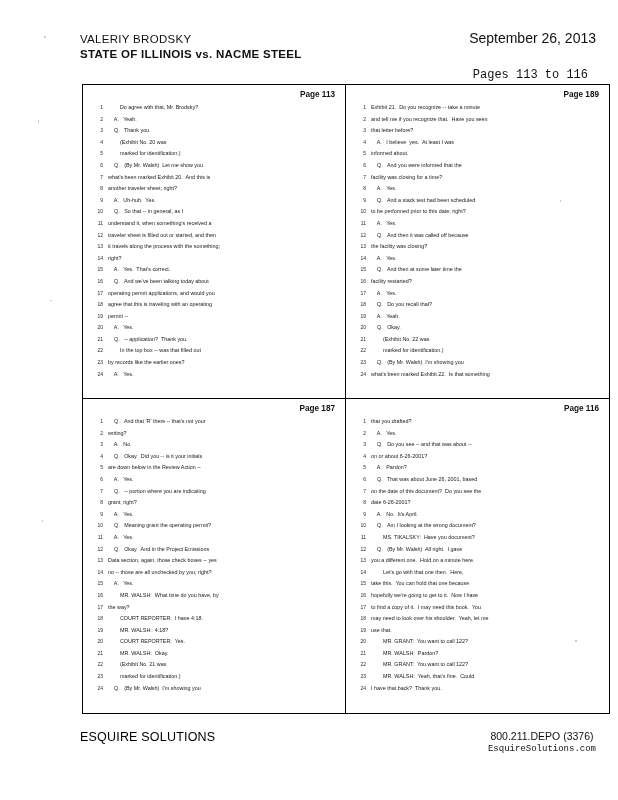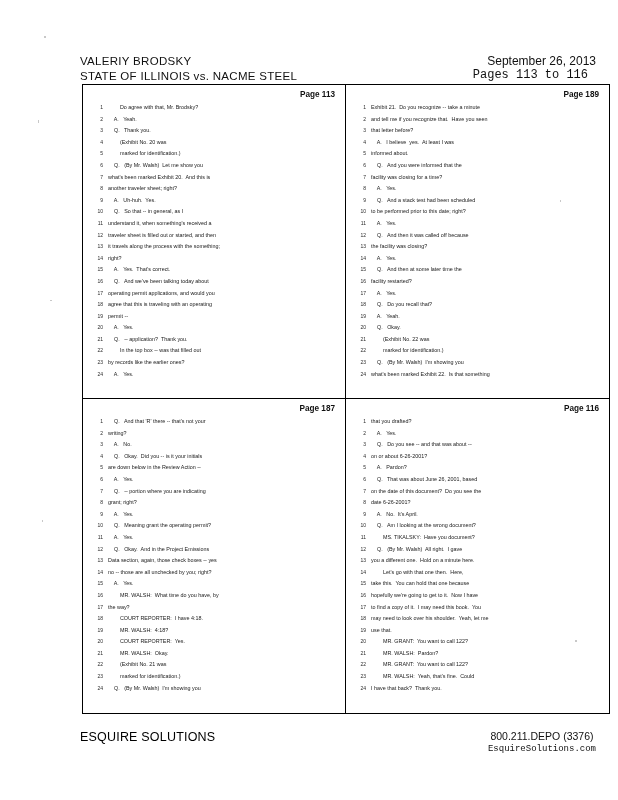--- a/index.html
+++ b/index.html
@@ -33,30 +33,30 @@
     align-items: baseline;
   }
   .hdr-name {
     font-family: "Liberation Sans", sans-serif;
     font-size: 11.5px;
     letter-spacing: .3px;
     color: #111;
   }
   .hdr-date {
     font-family: "Liberation Sans", sans-serif;
-    font-size: 12px;
-    color: #111;
-    margin-top: 24px;
+    font-size: 14px;
+    color: #111;
   }
   .hdr-case {
     font-family: "Liberation Sans", sans-serif;
     font-size: 11.5px;
     letter-spacing: .3px;
     margin-top: 2px;
     color: #111;
+    font-weight: bold;
   }
   .hdr-range {
     position: absolute;
     right: 30px;
     top: 68px;
     font-family: Liberation Mono, monospace;
     font-size: 12px;
     color: #111;
   }
   

